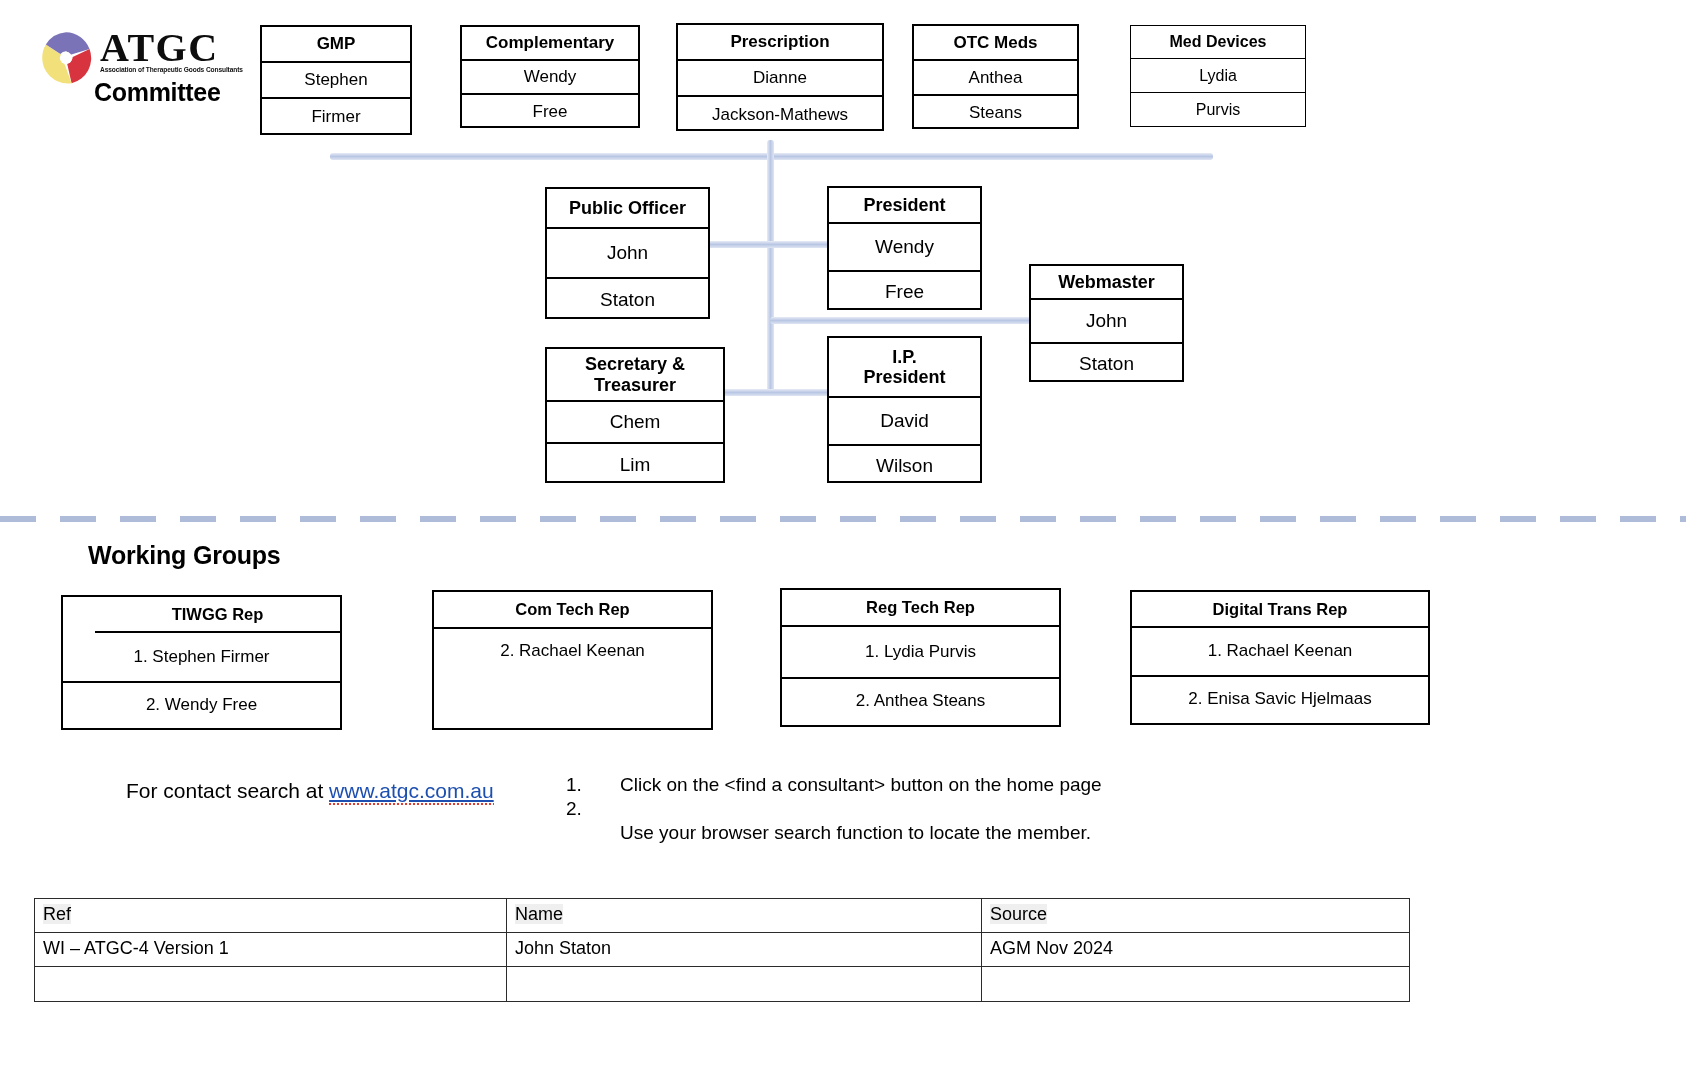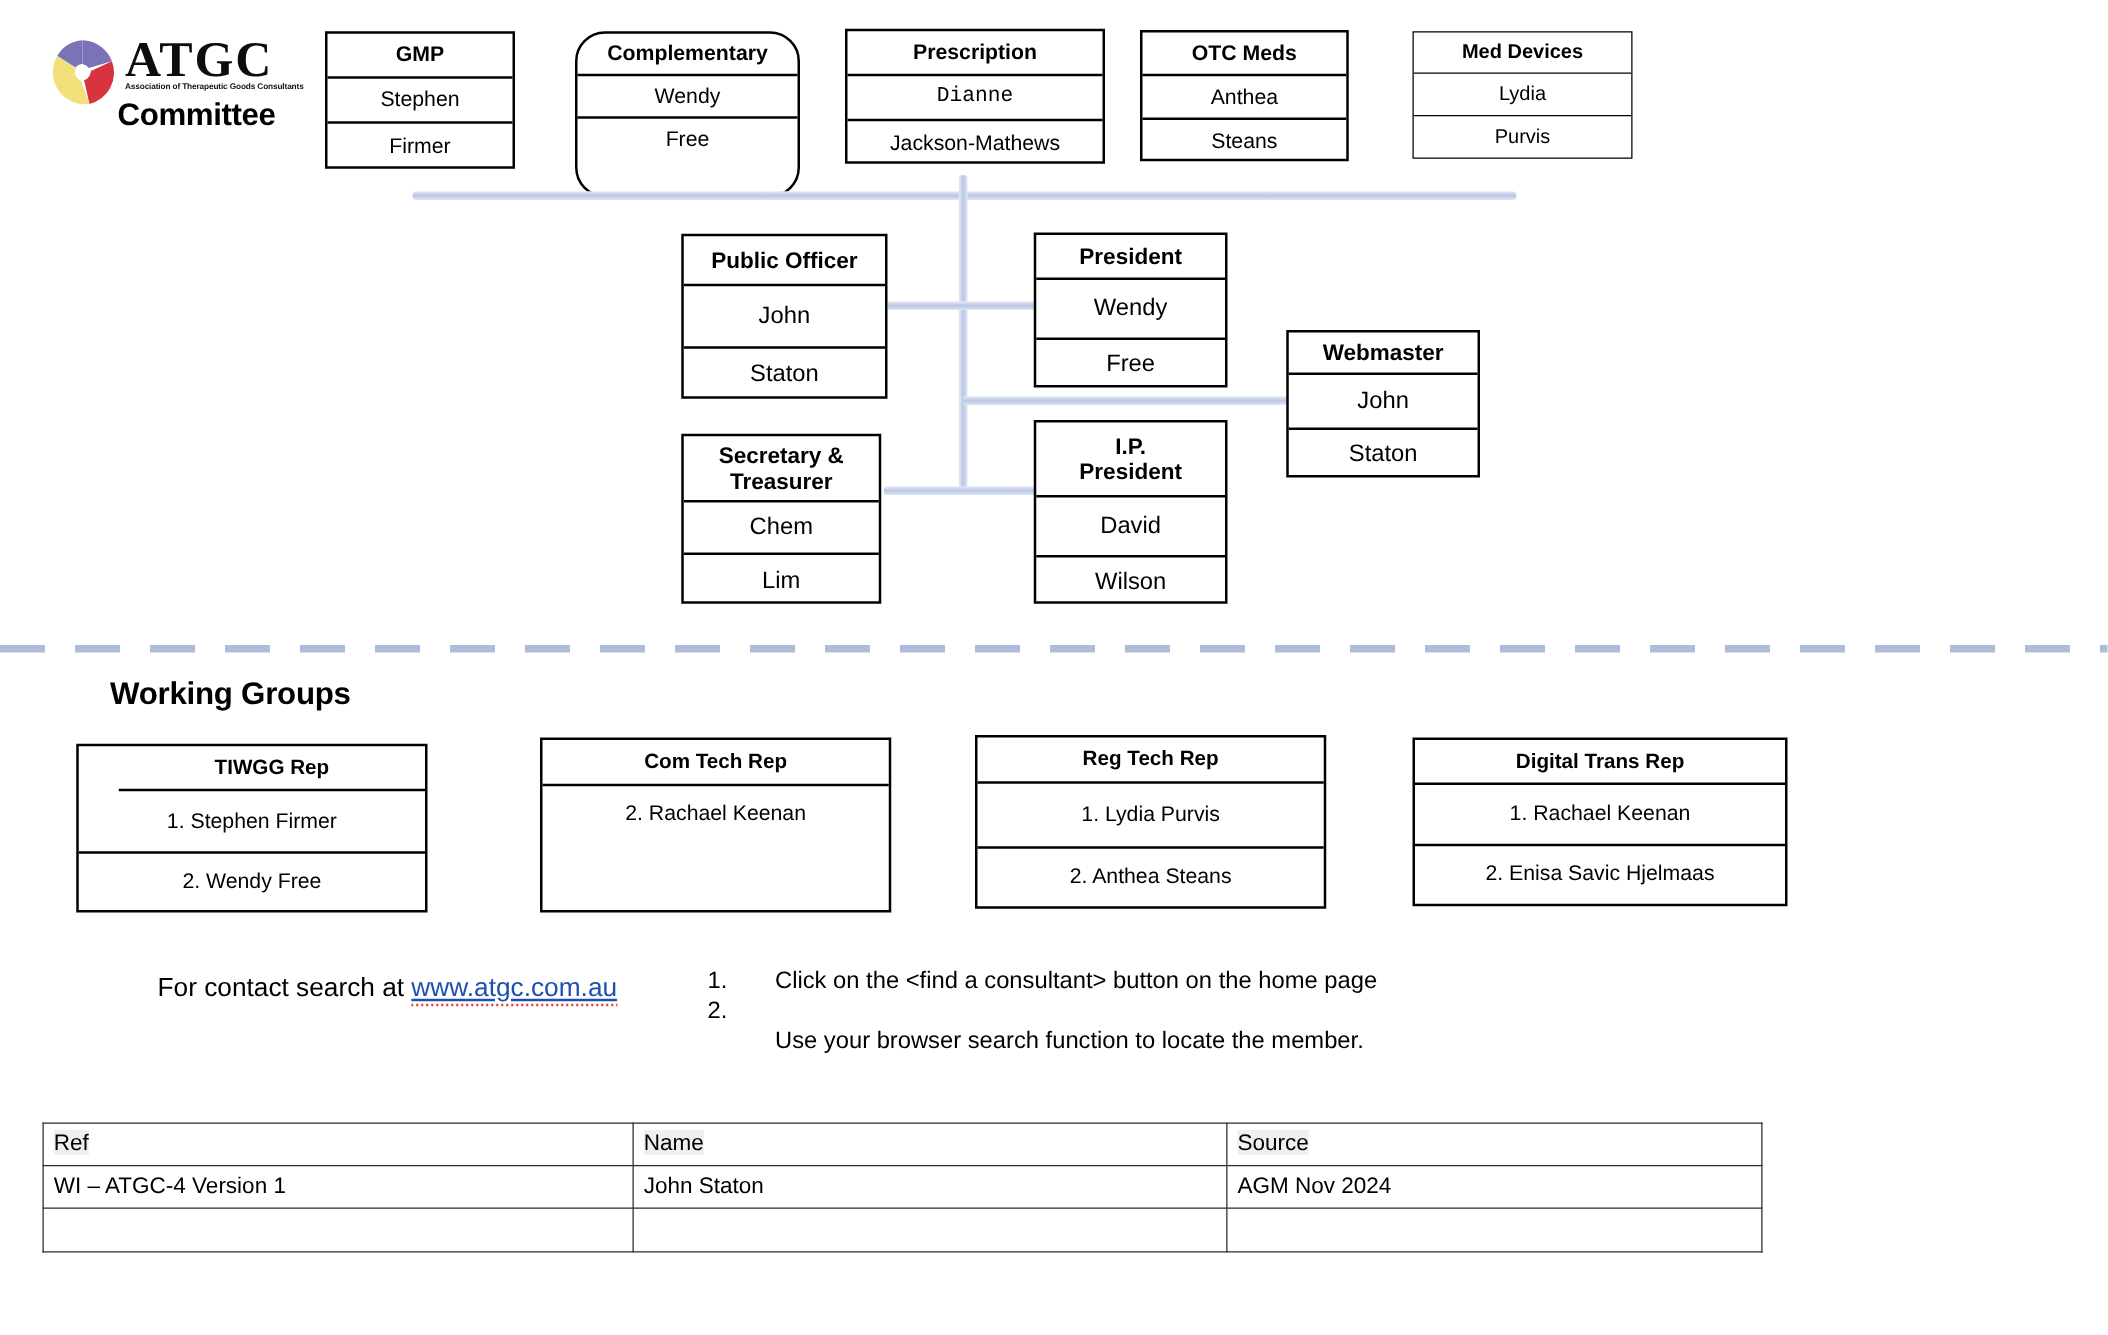--- a/index.html
+++ b/index.html
@@ -121,29 +121,29 @@
   </div>
 </div>
 <div id="committee-title">Committee</div>
 
 <div class="obox topbox" style="left:260px;top:25px;width:152px;height:110px;">
   <div class="orow hdr" style="height:36px;">GMP</div>
   <div class="orow" style="height:36px;">Stephen</div>
   <div class="orow" style="height:36px;">Firmer</div>
 </div>
 
-<div class="obox topbox" style="left:460px;top:25px;width:180px;height:133px;border-radius:24px;">
+<div class="obox topbox" style="left:460px;top:25px;width:180px;height:103px;">
   <div class="orow hdr" style="height:34px;">Complementary</div>
   <div class="orow" style="height:34px;">Wendy</div>
   <div class="orow" style="height:34px;">Free</div>
 </div>
 
 <div class="obox topbox" style="left:676px;top:23px;width:208px;height:108px;">
   <div class="orow hdr" style="height:36px;">Prescription</div>
-  <div class="orow" style="height:36px;font-family:Liberation Mono, monospace;">Dianne</div>
+  <div class="orow" style="height:36px;">Dianne</div>
   <div class="orow" style="height:35px;">Jackson-Mathews</div>
 </div>
 
 <div class="obox topbox" style="left:912px;top:24px;width:167px;height:105px;">
   <div class="orow hdr" style="height:35px;">OTC Meds</div>
   <div class="orow" style="height:35px;">Anthea</div>
   <div class="orow" style="height:34px;">Steans</div>
 </div>
 
 <div class="obox topbox thin" style="left:1130px;top:25px;width:176px;height:102px;">
@@ -169,21 +169,21 @@
   <div class="orow" style="height:48px;">Wendy</div>
   <div class="orow" style="height:40px;">Free</div>
 </div>
 
 <div class="obox execbox" style="left:1029px;top:264px;width:155px;height:118px;">
   <div class="orow hdr" style="height:34px;">Webmaster</div>
   <div class="orow" style="height:44px;">John</div>
   <div class="orow" style="height:40px;">Staton</div>
 </div>
 
-<div class="obox execbox" style="left:545px;top:347px;width:160px;height:136px;">
+<div class="obox execbox" style="left:545px;top:347px;width:180px;height:136px;">
   <div class="orow hdr" style="height:53px;flex-direction:column;">
       <div>Secretary &amp;</div>
       <div>Treasurer</div>
     </div>
   <div class="orow" style="height:42px;">Chem</div>
   <div class="orow" style="height:41px;">Lim</div>
 </div>
 
 <div class="obox execbox" style="left:827px;top:336px;width:155px;height:147px;">
   <div class="orow hdr" style="height:60px;flex-direction:column;">

